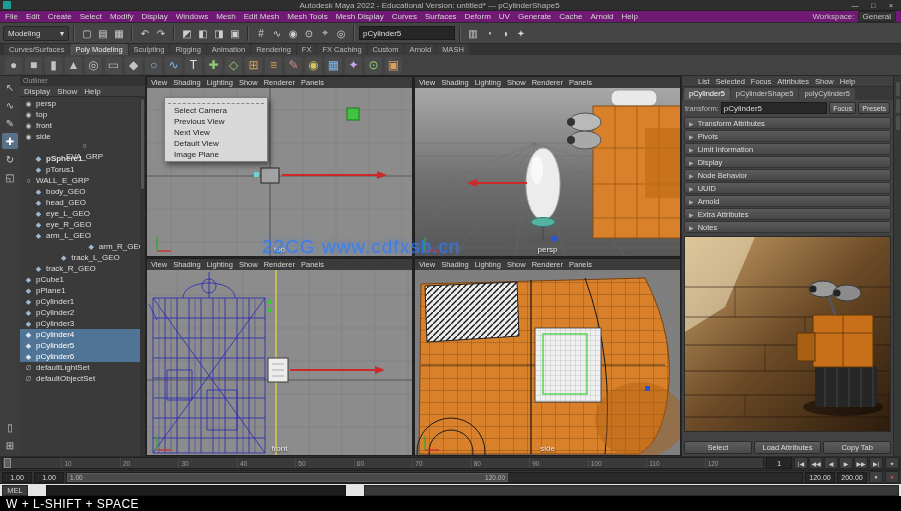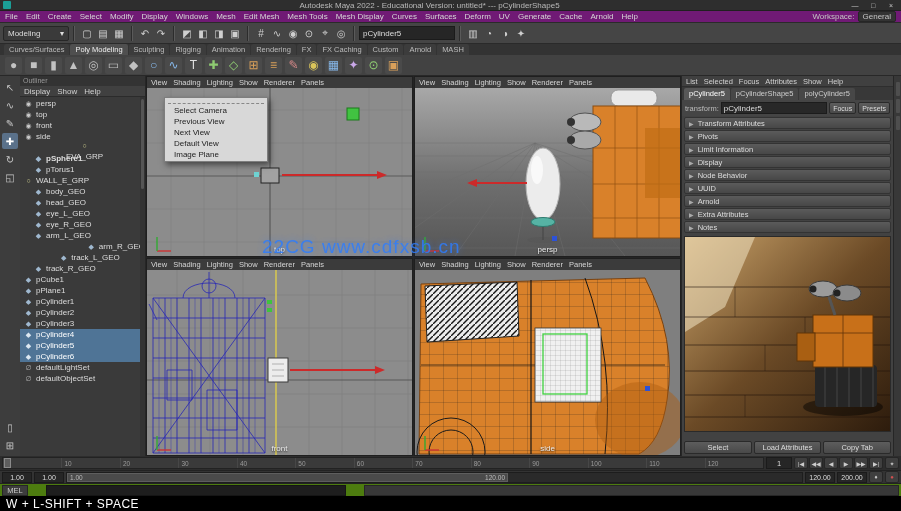--- a/index.html
+++ b/index.html
@@ -44,21 +44,21 @@
 #vp-tr{left:268px;top:0;width:267px;height:181px}
 #vp-bl{left:0;top:182px;width:267px;height:198px}
 #vp-br{left:268px;top:182px;width:267px;height:198px}
 .vpmenu{height:11px;background:#3b3b3b;display:flex;align-items:center;gap:6px;padding:0 4px;font-size:7.5px;color:#d5d5d5}
 .vplabel{position:absolute;bottom:2px;left:0;right:0;text-align:center;font-size:8px;color:#ececec;text-shadow:0 1px 2px rgba(0,0,0,.7);pointer-events:none}
 #vp-dropdown{position:absolute;left:18px;top:21px;width:104px;background:#d8d8d8;border:1px solid #7e7e7e;box-shadow:2px 3px 6px rgba(0,0,0,.5);z-index:6;padding:1px}
 #vp-dropdown .tear{height:5px;border-bottom:1px dashed #888;margin:0 2px 1px}
 #vp-dropdown .ditem{height:11px;display:flex;align-items:center;padding:0 8px;font-size:8px;color:#1d1d1d}
 #watermark{position:absolute;left:116px;top:160px;font-size:19px;letter-spacing:1px;color:var(--watermark-blue);opacity:.85;text-shadow:0 0 7px rgba(60,130,255,.65);z-index:4;white-space:nowrap;pointer-events:none}
 #attreditor{width:212px;background:#424242;border-left:1px solid #262626;display:flex;flex-direction:column}
-#attreditor .pmenus{height:11px;display:flex;gap:6px;align-items:center;padding:0 4px;font-size:7.5px;color:#d0d0d0;background:#404040;border-bottom:1px solid #2e2e2e}
+#attreditor .pmenus{height:11px;display:flex;gap:6px;align-items:center;padding:0 16px;font-size:7.5px;color:#d0d0d0;background:#404040;border-bottom:1px solid #2e2e2e}
 #aetabs{height:13px;display:flex;gap:1px;padding:1px 2px 0;background:#383838;overflow:hidden}
 #aetabs .tab{padding:1px 5px;font-size:7.5px;background:#474747;color:#ccc;border-radius:2px 2px 0 0;white-space:nowrap}
 #aetabs .tab.selected{background:#575757;color:#fff}
 #aename{height:16px;display:flex;align-items:center;gap:2px;padding:1px 3px;background:#454545}
 #aename label{font-size:7.5px;color:#bbb;flex:none}
 #aename input{flex:1;min-width:0;height:12px;background:#282828;border:1px solid #1c1c1c;color:#ddd;font-size:8px;padding:0 2px}
 .aebtn{height:12px;font-size:7px;color:#ddd;background:linear-gradient(#5d5d5d,#494949);border:1px solid #2a2a2a;border-radius:2px;padding:0 3px;display:flex;align-items:center;white-space:nowrap}
 #aesections{padding:1px 2px}
 .aesec{height:12px;margin-bottom:1px;background:linear-gradient(#5b5b5b,#474747);border:1px solid #333;border-radius:2px;display:flex;align-items:center;gap:4px;padding:0 4px;font-size:7.5px;color:#ddd}
 .aesec .arrow{font-size:6px;color:#aaa}
@@ -71,21 +71,21 @@
 #timeline{flex:1;height:12px;background:#3a3a3a;border:1px solid #222;position:relative;display:flex;overflow:hidden}
 .tick{flex:1;font-size:6.5px;color:#9a9a9a;display:flex;align-items:center;padding-left:2px;border-left:1px solid #474747;overflow:hidden}
 #cursor{position:absolute;left:1px;top:0;bottom:0;width:7px;background:#5e5e5e;border:1px solid #8a8a8a}
 #framefield{width:26px;height:12px;background:#262626;border:1px solid #1b1b1b;color:#ddd;font-size:7.5px;text-align:center;flex:none}
 .pbtn{width:14px;height:12px;background:#3f3f3f;border:1px solid #262626;color:#ccc;font-size:6px;display:flex;align-items:center;justify-content:center;border-radius:2px;flex:none}
 #rangeslider{height:13px;background:#333;display:flex;align-items:center;gap:2px;padding:0 2px;border-top:1px solid #222}
 .rfield{width:30px;height:11px;background:#262626;border:1px solid #1b1b1b;color:#ddd;font-size:7px;text-align:center;flex:none}
 #rtrack{flex:1;height:11px;background:#2a2a2a;border:1px solid #1d1d1d;position:relative}
 #rblock{position:absolute;left:0;top:0;bottom:0;width:60%;background:#4a4a4a;border:1px solid #5e5e5e;display:flex;justify-content:space-between;align-items:center;padding:0 2px;font-size:6.5px;color:#bbb}
 .autokey{color:#d05050}
-#commandline{height:13px;background:#4d7c0f;display:flex;align-items:center;gap:18px;padding:0 2px;border-top:1px solid #222}
+#commandline{height:13px;background:#e5e5e5;display:flex;align-items:center;gap:18px;padding:0 2px;border-top:1px solid #222}
 #mel{width:26px;height:11px;background:#3d3d3d;border:1px solid #262626;font-size:7.5px;display:flex;align-items:center;justify-content:center;color:#ccc;flex:none}
 #cmdinput{width:300px;height:11px;background:#1e1e1e;border:1px solid #151515;color:#ddd;font-size:8px;padding:0 3px;flex:none}
 #helpline{flex:1;height:11px;background:#383838;border:1px solid #262626}
 #keystroke{height:15px;background:#000;display:flex;align-items:center;padding:0 6px;color:#fff;font-size:12px;letter-spacing:.5px}
 </style>
 </head>
 <body>
 
 <div id="app">
 

